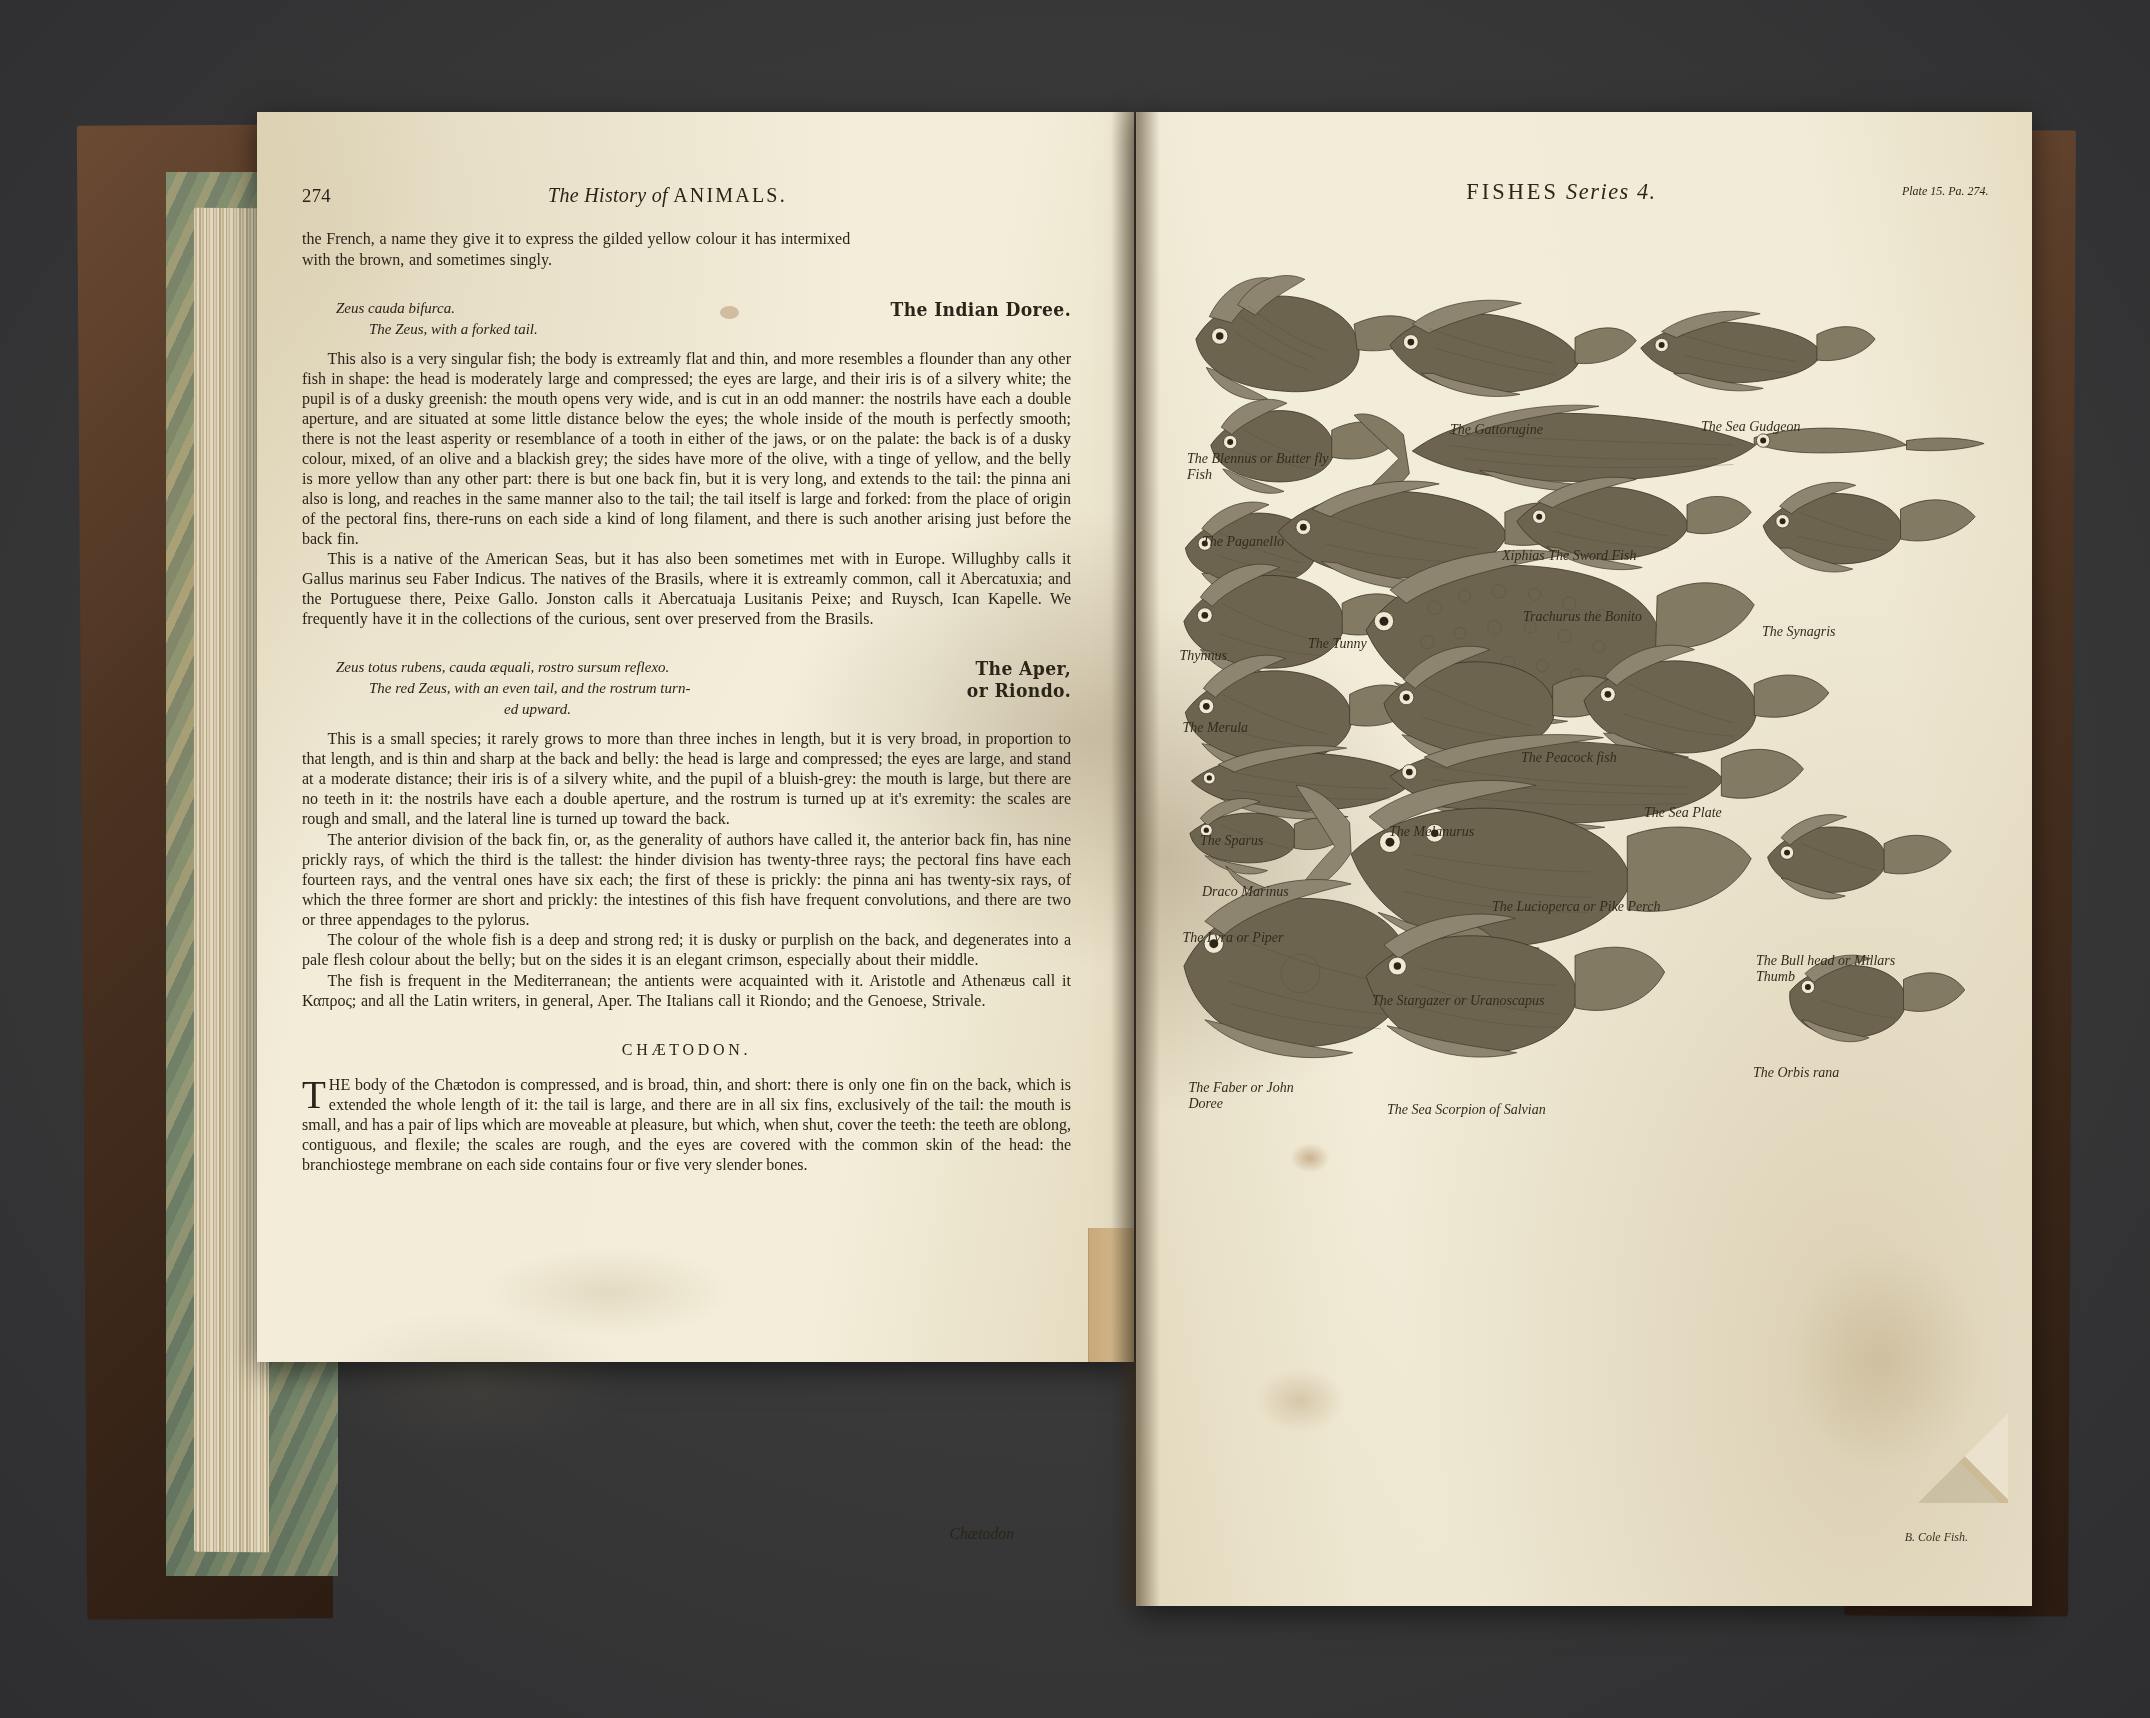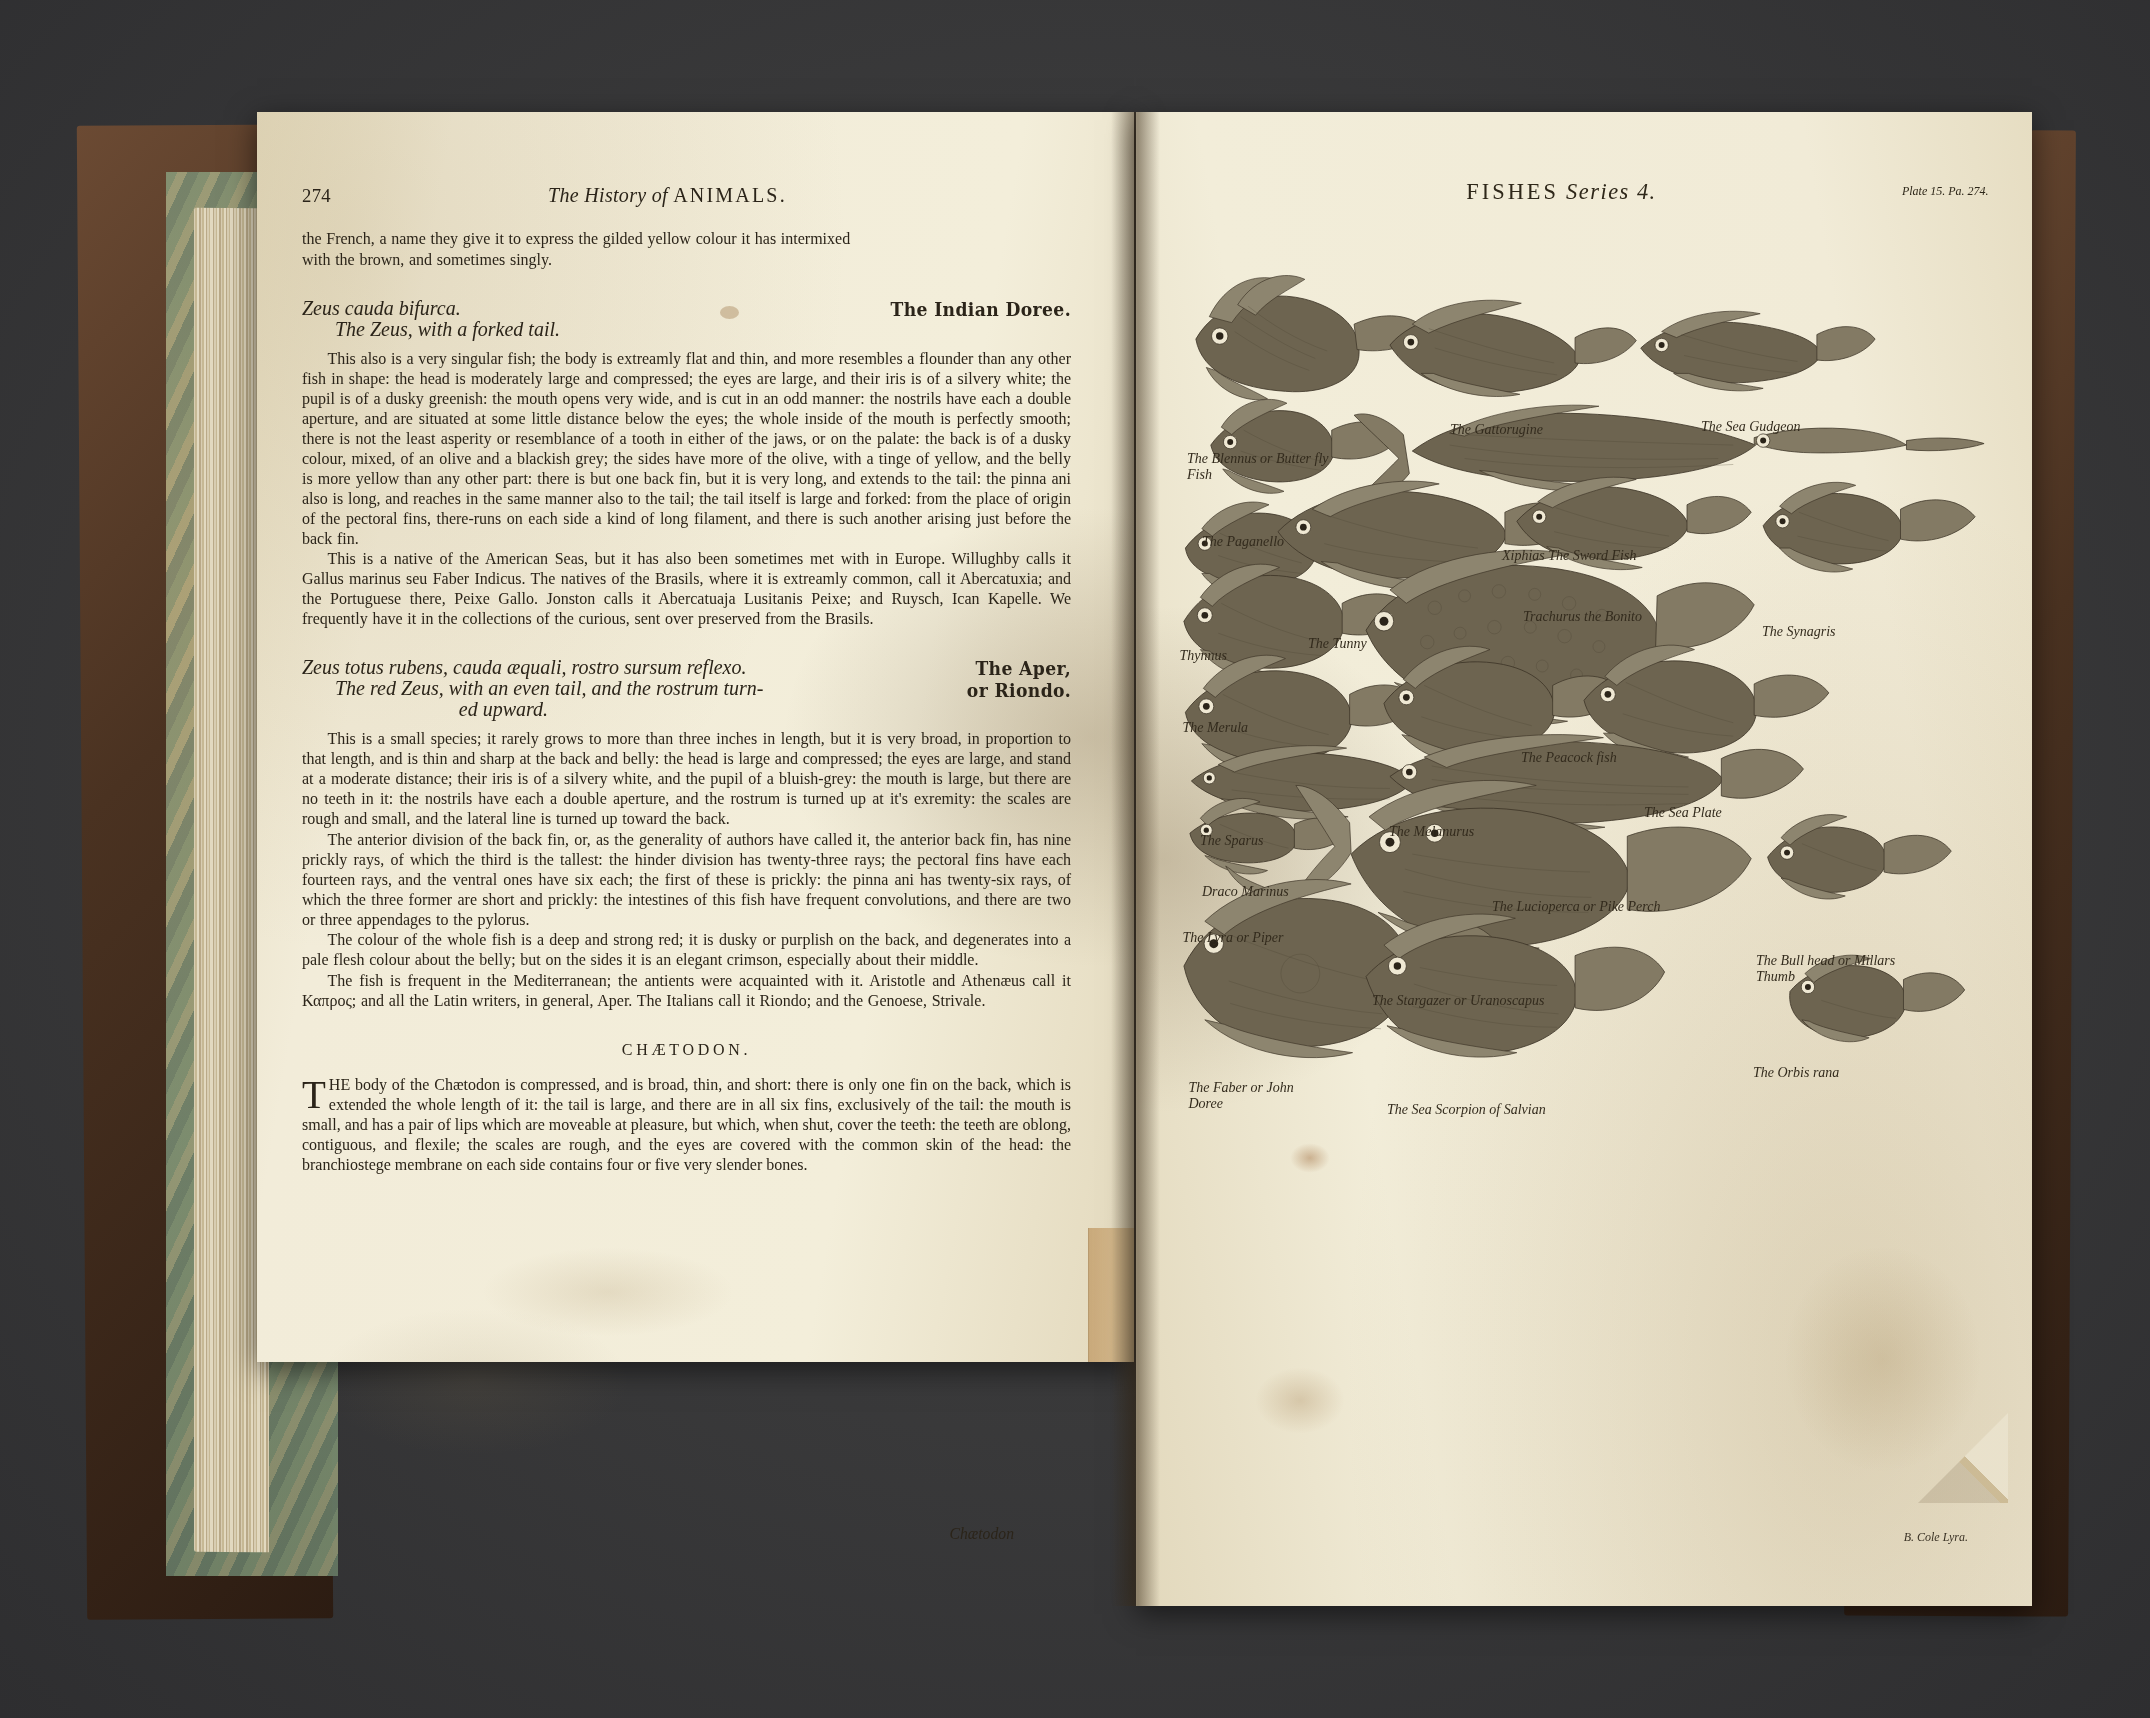--- a/index.html
+++ b/index.html
@@ -138,23 +138,24 @@
   .spacer-md { height: 19.4px; }
 
   .species-head {
     display: flex;
     justify-content: space-between;
     align-items: flex-start;
     margin: 7.5px 0 9px 0;
   }
   .latin {
     font-style: italic;
-    font-size: 20px;
+    font-size: 15px;
     line-height: 21px;
     width: 493px;
+    margin-left: 34px;
   }
   .blackletter {
     font-family: "DejaVu Serif", serif;
     font-weight: bold;
     font-size: 18.7px;
     line-height: 22.4px;
     text-align: right;
     width: 217px;
     letter-spacing: 0.4px;
     transform: scaleX(.92);
@@ -633,20 +634,20 @@
       <div class="fish-label" style="left:478px; top:626px;">The Sea Plate</div>
       <div class="fish-label" style="left:36px;  top:705px;">Draco Marinus</div>
       <div class="fish-label" style="left:326px; top:720px;">The Lucioperca or Pike Perch</div>
       <div class="fish-label" style="left:16.4px;  top:751px;">The Lyra or Piper</div>
       <div class="fish-label" style="left:206px; top:814px;">The Stargazer or Uranoscapus</div>
       <div class="fish-label two" style="left:590px; top:774px;">The Bull head or Millars Thumb</div>
       <div class="fish-label two" style="left:22.4px;  top:901px;">The Faber or John Doree</div>
       <div class="fish-label" style="left:221px; top:923px;">The Sea Scorpion of Salvian</div>
       <div class="fish-label" style="left:587px; top:886px;">The Orbis rana</div>
 
-      <div id="engraver">B. Cole Lyra.</div>
+      <div id="engraver">B. Cole Fish.</div>
       <div id="corner-tear"></div>
     </div>
   </div>
 
   <div id="gutter"></div>
 </div>
 
 
 </body></html>

